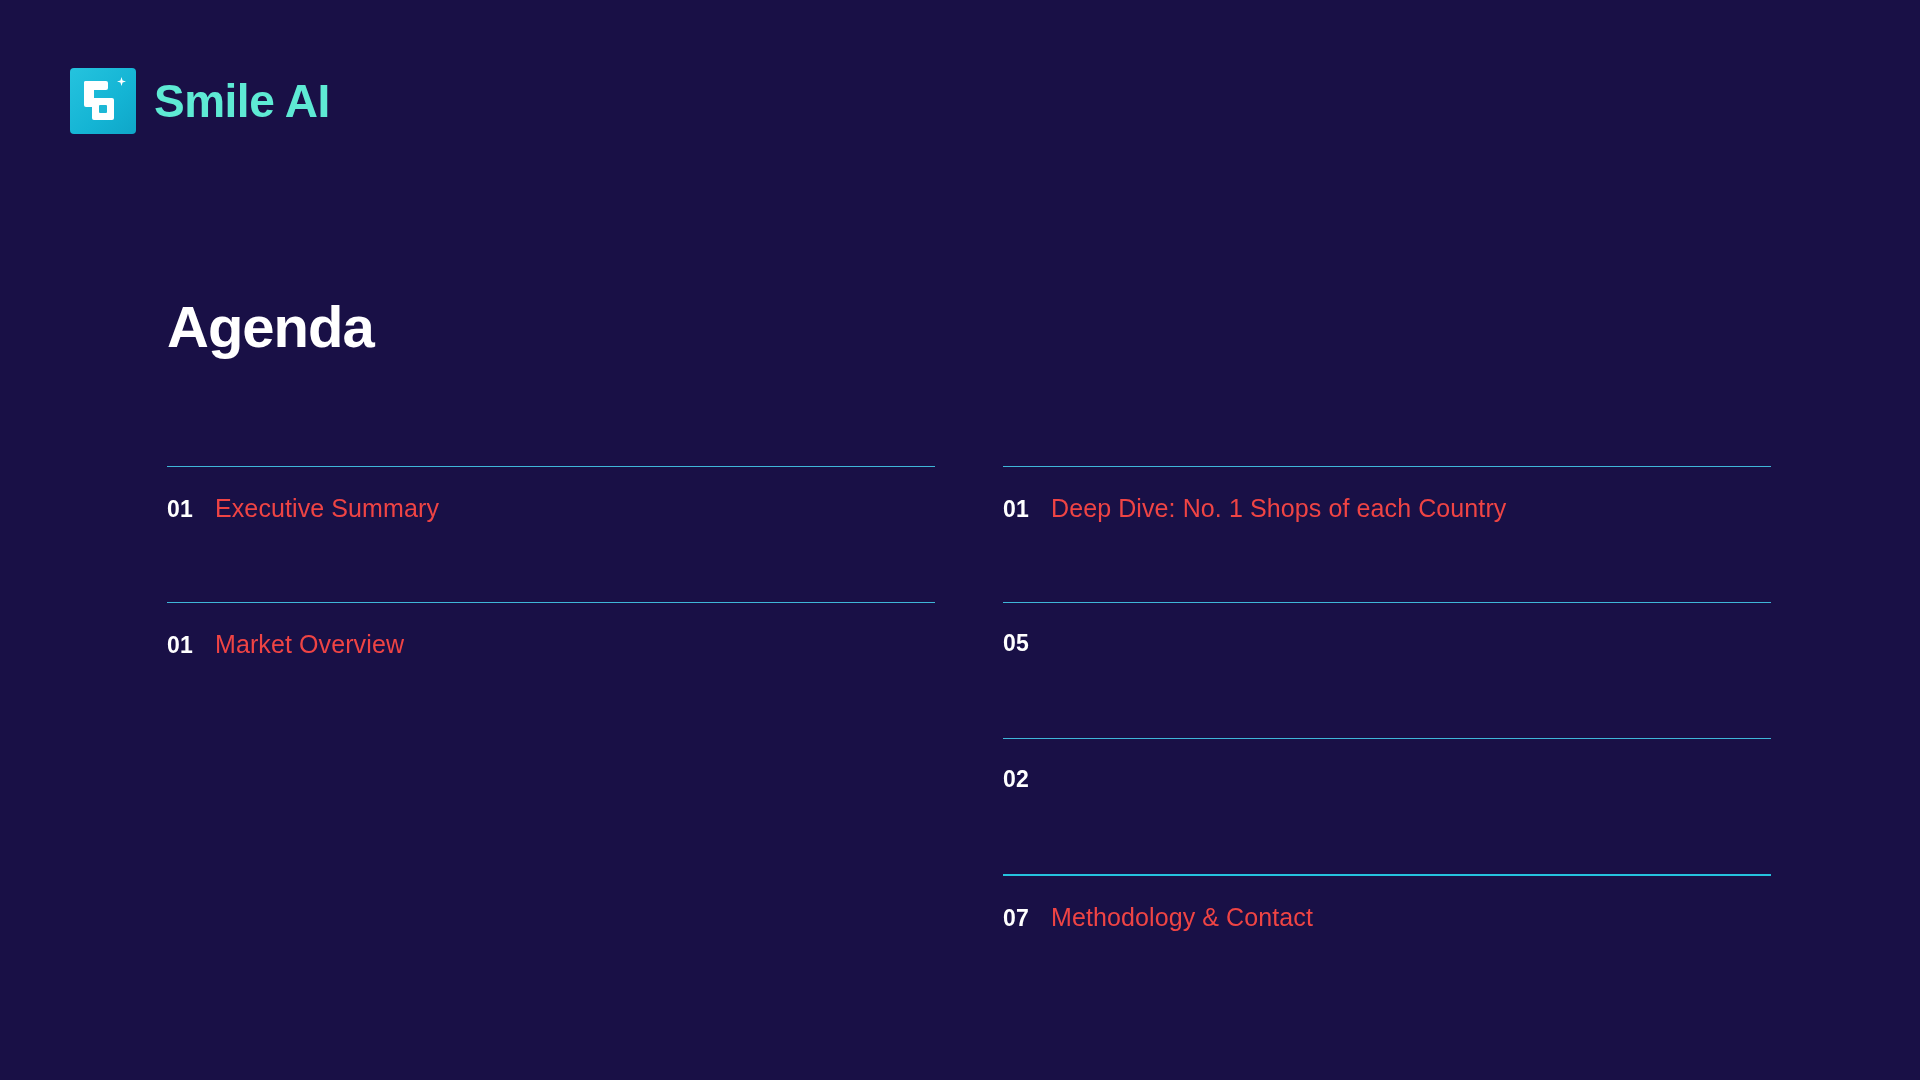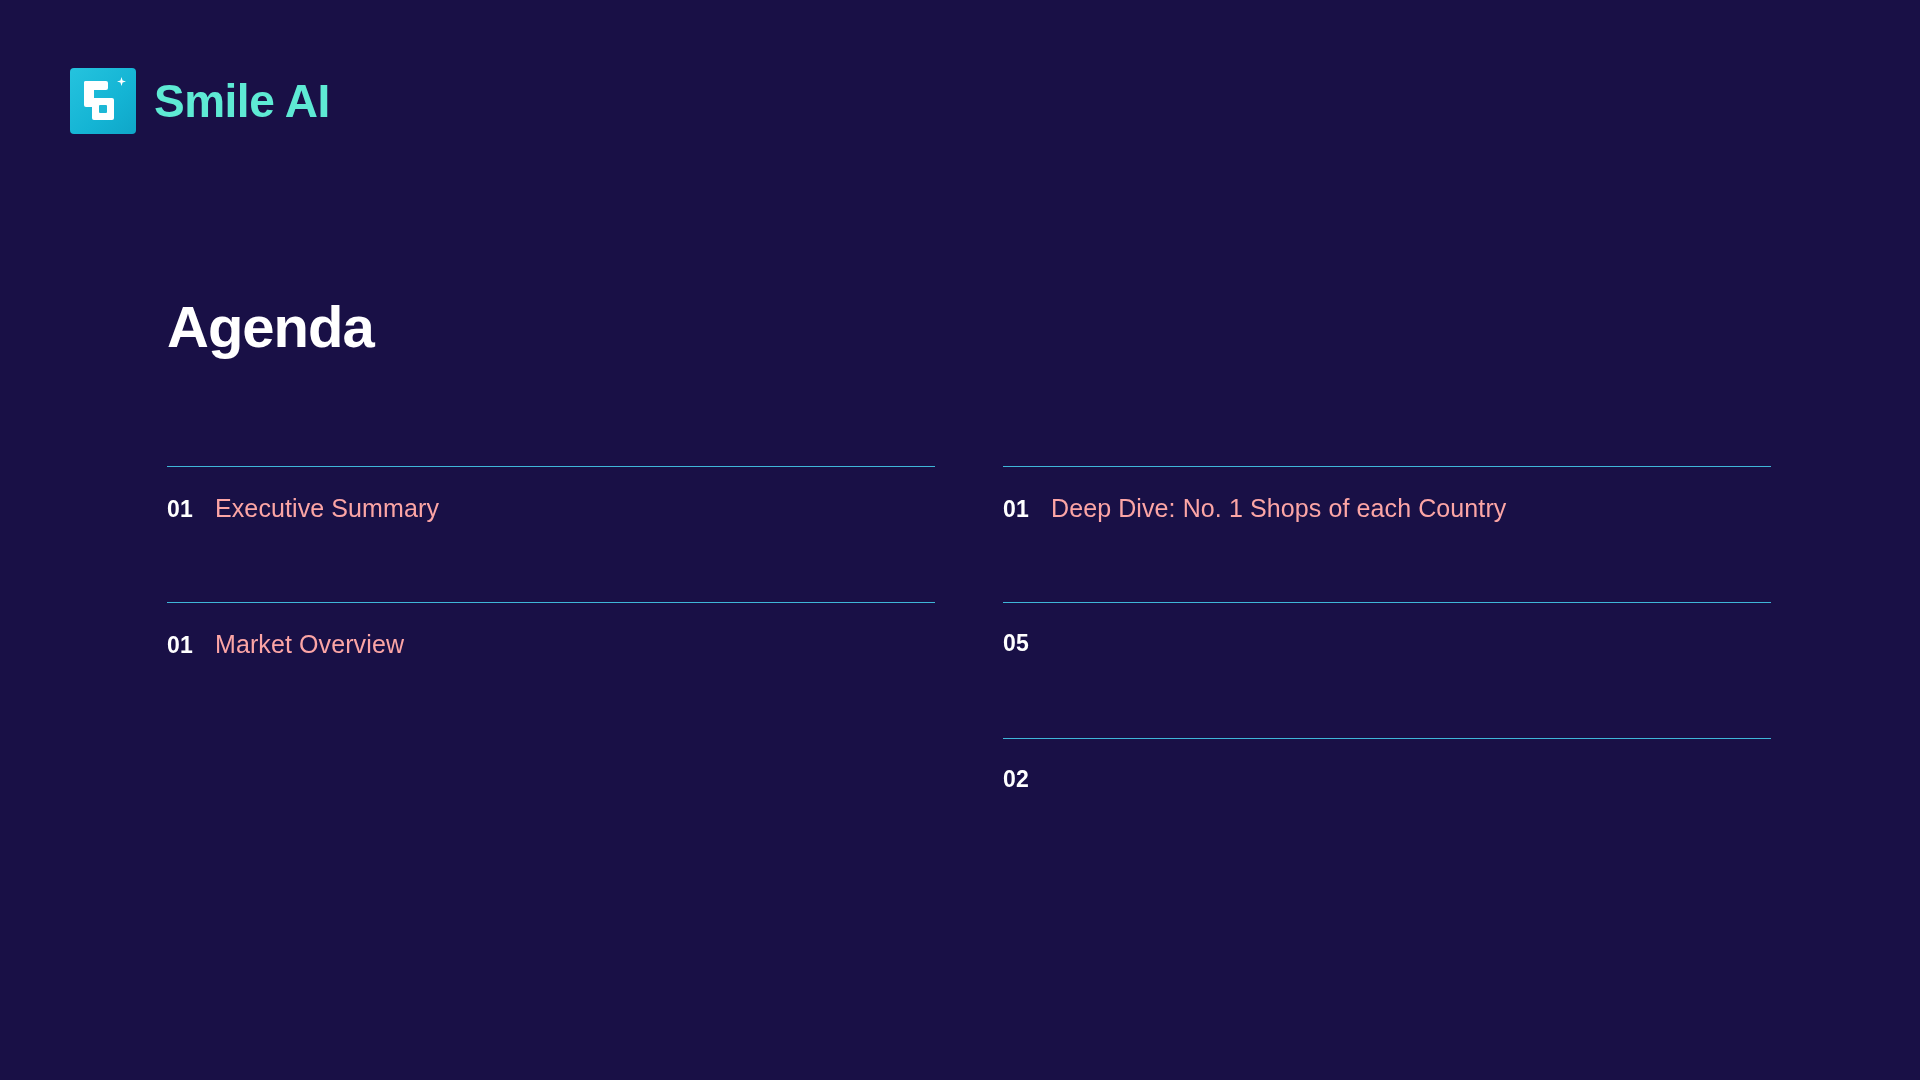--- a/index.html
+++ b/index.html
@@ -129,21 +129,21 @@
     font-size: 23px;
     font-weight: bold;
     color: #ffffff;
     min-width: 32px;
     letter-spacing: 0.2px;
   }
 
   .agenda-label {
     font-size: 25px;
     font-weight: normal;
-    color: #fca5a5;
+    color: #ef4444;
     letter-spacing: 0.1px;
   }
 
   .agenda-item.last {
     height: auto;
   }
 </style>
 </head>
 <body>
 
@@ -195,16 +195,22 @@
         <span class="agenda-num">05</span>
       </div>
     </div>
 
     <div class="agenda-item">
       <div class="agenda-row">
         <span class="agenda-num">02</span>
       </div>
     </div>
 
+    <div class="agenda-item accent last">
+      <div class="agenda-row">
+        <span class="agenda-num">07</span>
+        <span class="agenda-label">Methodology &amp; Contact</span>
+      </div>
+    </div>
 
   </div>
 
 </div>
 
 </body></html>

